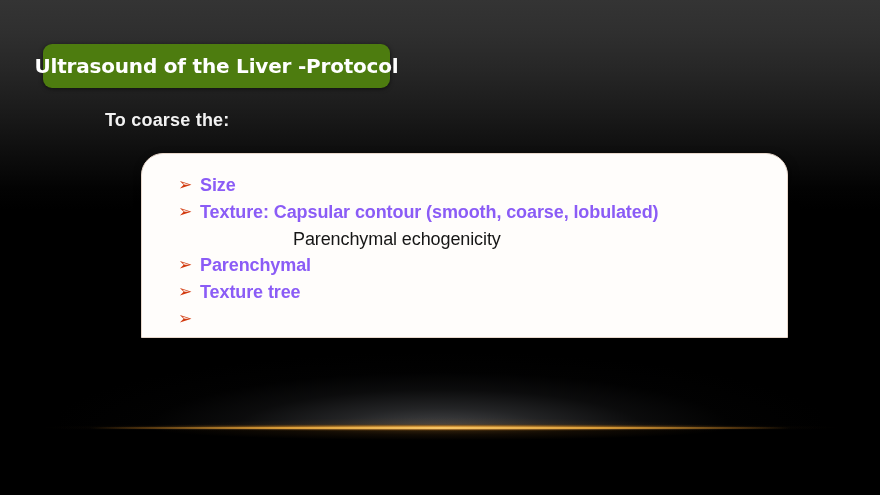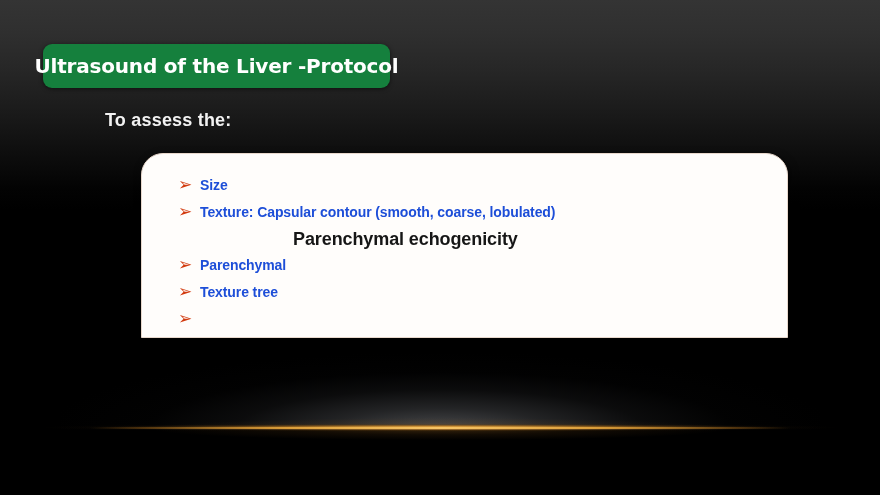--- a/index.html
+++ b/index.html
@@ -87,21 +87,21 @@
         rgba(0,0,0,0) 78%);
   }
 
   
   .title-chip {
     position: absolute;
     left: 43px;
     top: 44px;
     width: 347px;
     height: 44px;
-    background: #15803d;
+    background: #4d7c0f;
     border-radius: 9px;
     box-shadow: 0 1px 4px rgba(0,0,0,0.55);
     display: flex;
     align-items: center;
     justify-content: center;
     box-sizing: border-box;
     padding: 16px 10px;
   }
   .title-text {
     color: #FFFFFF;
@@ -154,31 +154,31 @@
   }
   .bullet-mark {
     width: 22px;
     flex: 0 0 22px;
     color: #D2390D;
     font-size: 17px;
     line-height: 26px;
     text-align: left;
   }
   .bullet-text {
-    color: #1d4ed8;
-    font-size: 14px;
+    color: #8b5cf6;
+    font-size: 18px;
     font-weight: bold;
     line-height: 26px;
     white-space: nowrap;
     letter-spacing: -0.1px;
   }
   .subline {
     color: #161616;
     font-size: 18px;
-    font-weight: bold;
+    font-weight: normal;
     line-height: 26px;
     margin-left: 115px;
     height: 26px;
     white-space: nowrap;
     letter-spacing: -0.1px;
   }
 </style>
 </head>
 <body>
 
@@ -187,21 +187,21 @@
   <div class="bg-top-gradient"></div>
   <div class="bg-floor-glow"></div>
   <div class="bg-amber-haze"></div>
   <div class="bg-amber-line"></div>
   <div class="bg-amber-core"></div>
 
   <div class="title-chip">
     <span class="title-text">Ultrasound of the Liver -Protocol</span>
   </div>
 
-  <div class="intro-line">To assess the:</div>
+  <div class="intro-line">To coarse the:</div>
 
   <div class="panel">
     <div class="panel-inner">
 
       <div class="bullet-row">
         <span class="bullet-mark">➢</span>
         <span class="bullet-text">Size</span>
       </div>
 
       <div class="bullet-row">

